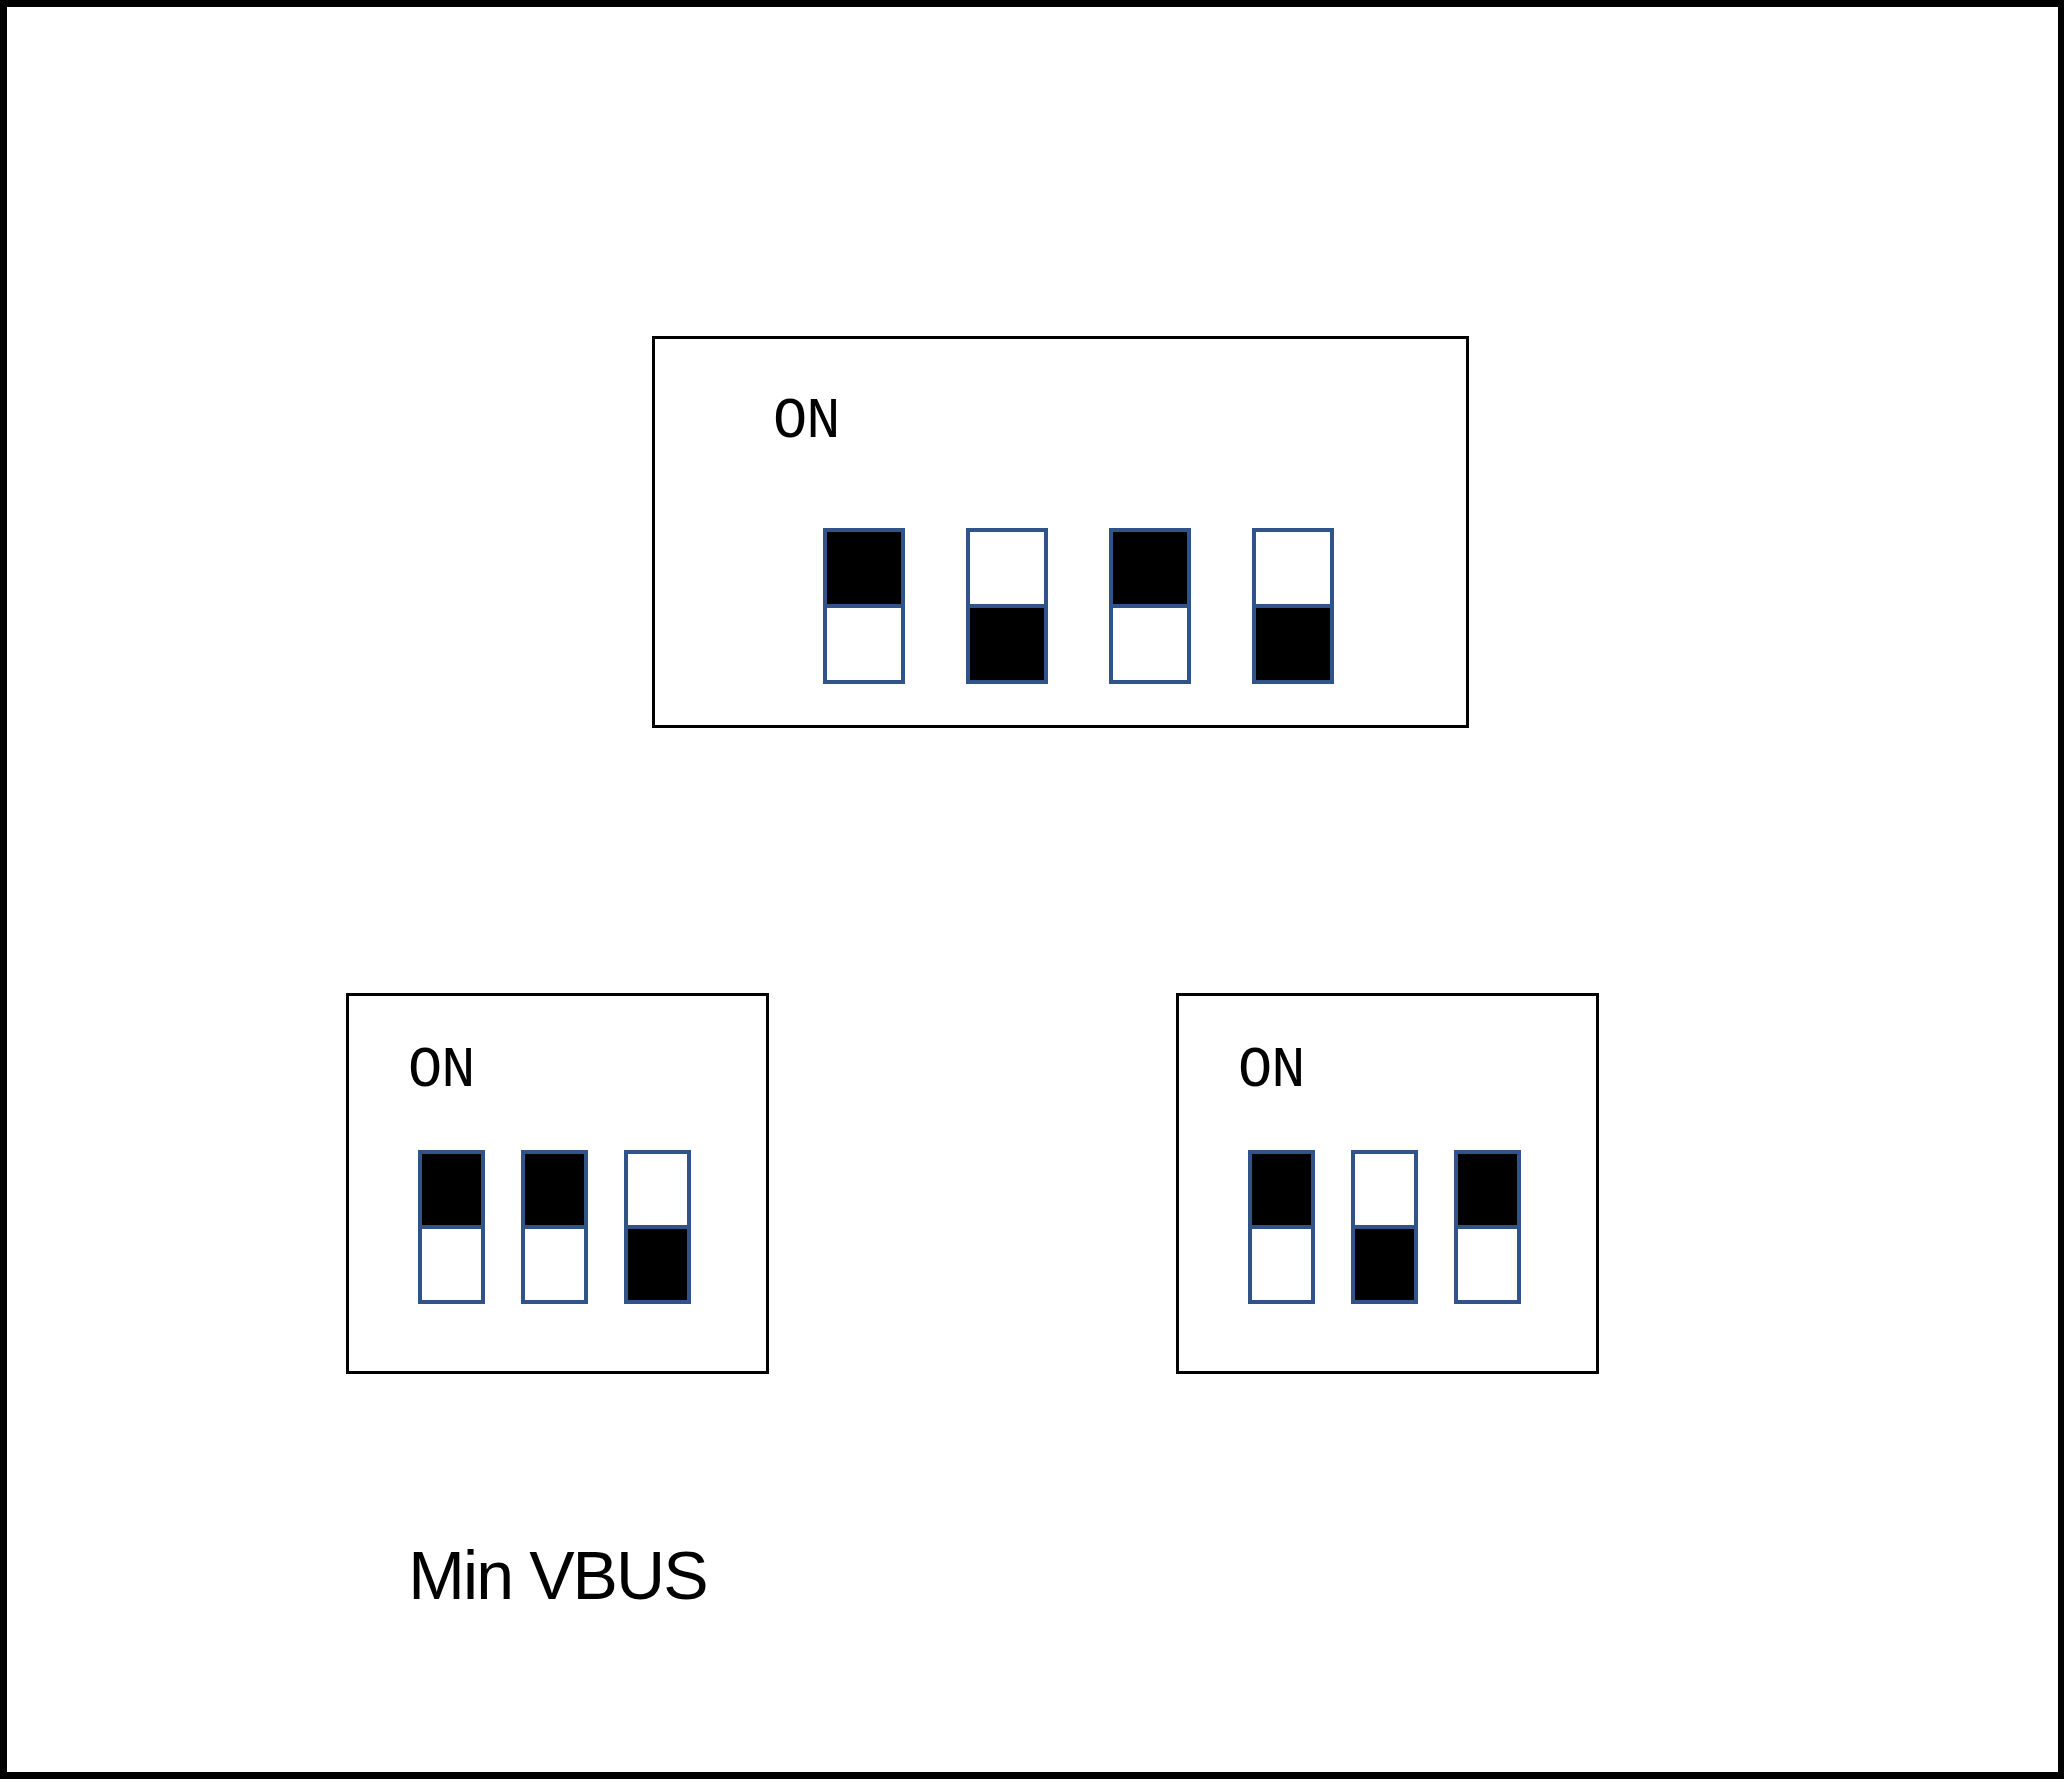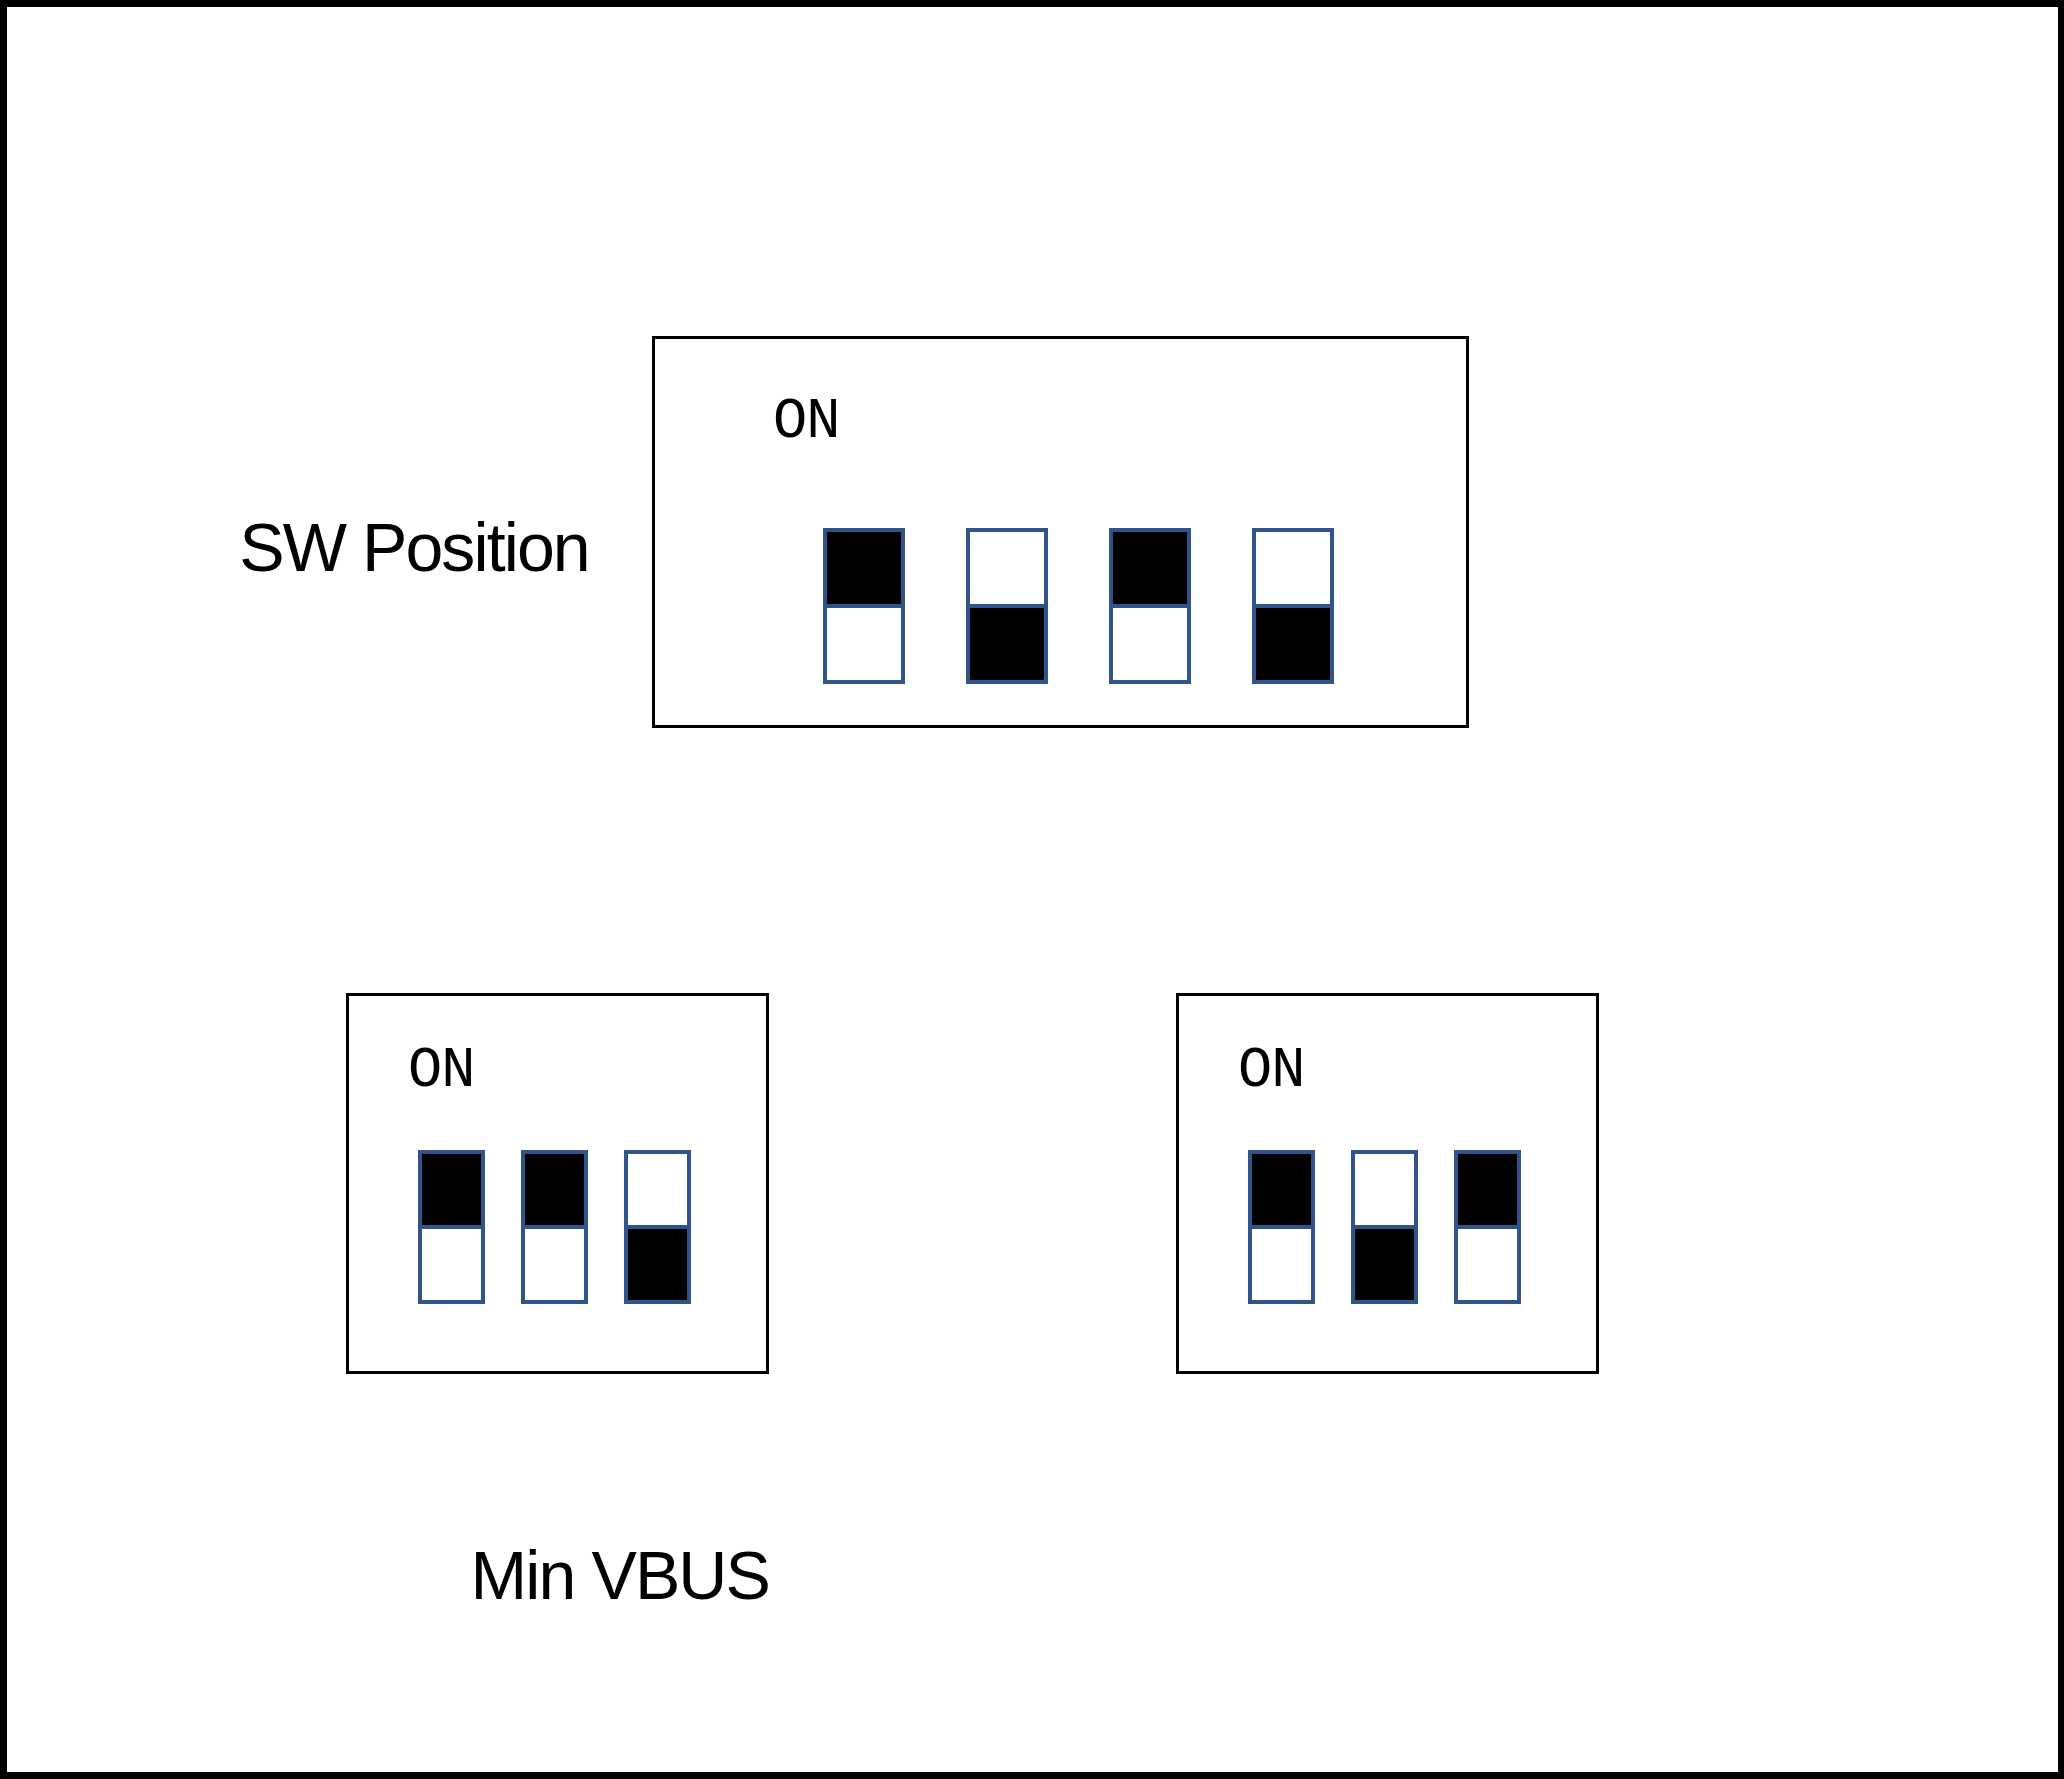--- a/index.html
+++ b/index.html
@@ -61,30 +61,29 @@
   
   .title        { left: 645px;  top: 195px;  width: 719px; }
   .side-label   { left: 142px;  top: 503px;  width: 530px; }
   .panel-top    { left: 645px;  top: 329px;  width: 817px; height: 392px; }
   .panel-top .on-label  { left: 118px; top: 55px; }
   .panel-top .dip-row   { left: 168px; top: 189px; }
   .panel-left   { left: 339px;  top: 986px; width: 423px; height: 381px; }
   .panel-right  { left: 1169px; top: 986px; width: 423px; height: 381px; }
   .panel-left .on-label, .panel-right .on-label { left: 59px; top: 47px; }
   .panel-left .dip-row, .panel-right .dip-row   { left: 69px; top: 154px; }
-  .caption-left  { left: 339px;  top: 1531px; width: 423px; text-align: right; }
+  .caption-left  { left: 339px;  top: 1531px; width: 423px; }
   .caption-right { left: 1169px; top: 1531px; width: 423px; }
 </style>
 </head>
 <body>
 
 <div class="canvas" style="--bg: #ffffff; --frame: #000000; --text: #000000; --switch-border: #305389; --switch-fill: #000000;">
 
 
-  <div class="big-label side-label">SW Position</div>
 
   <div class="panel panel-top">
     <div class="on-label">ON</div>
     <div class="dip-row large">
         <div class="dip">
           <div class="half top filled"></div>
           <div class="half bottom"></div>
         </div>
         <div class="dip">
           <div class="half top"></div>

